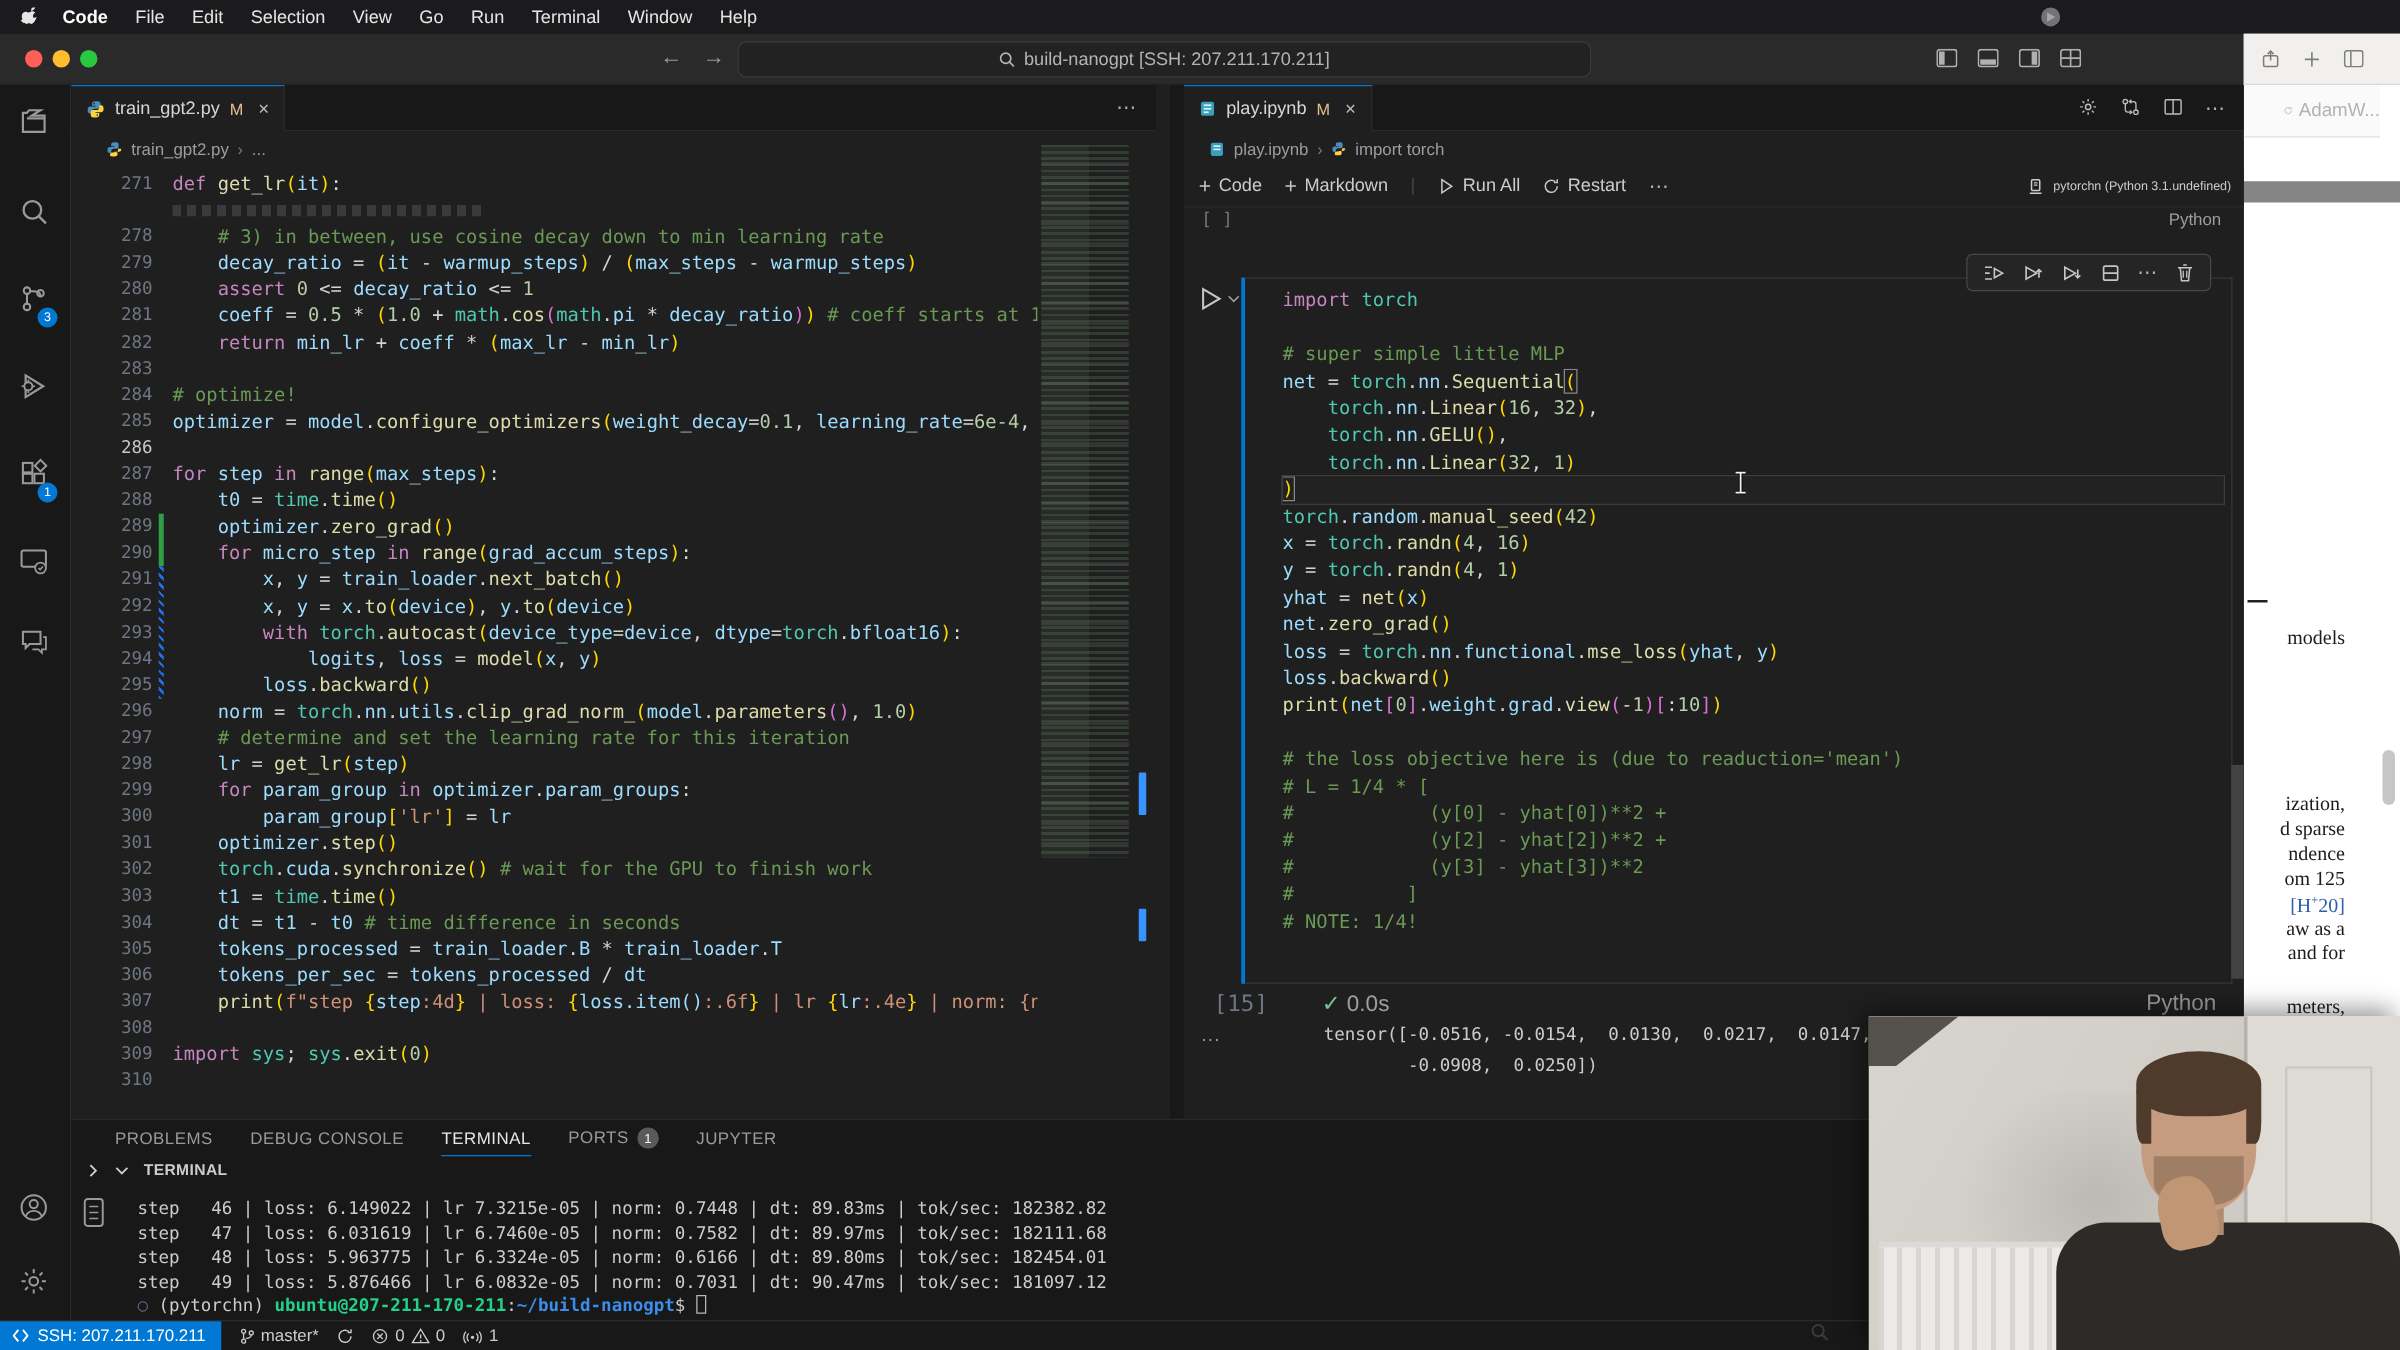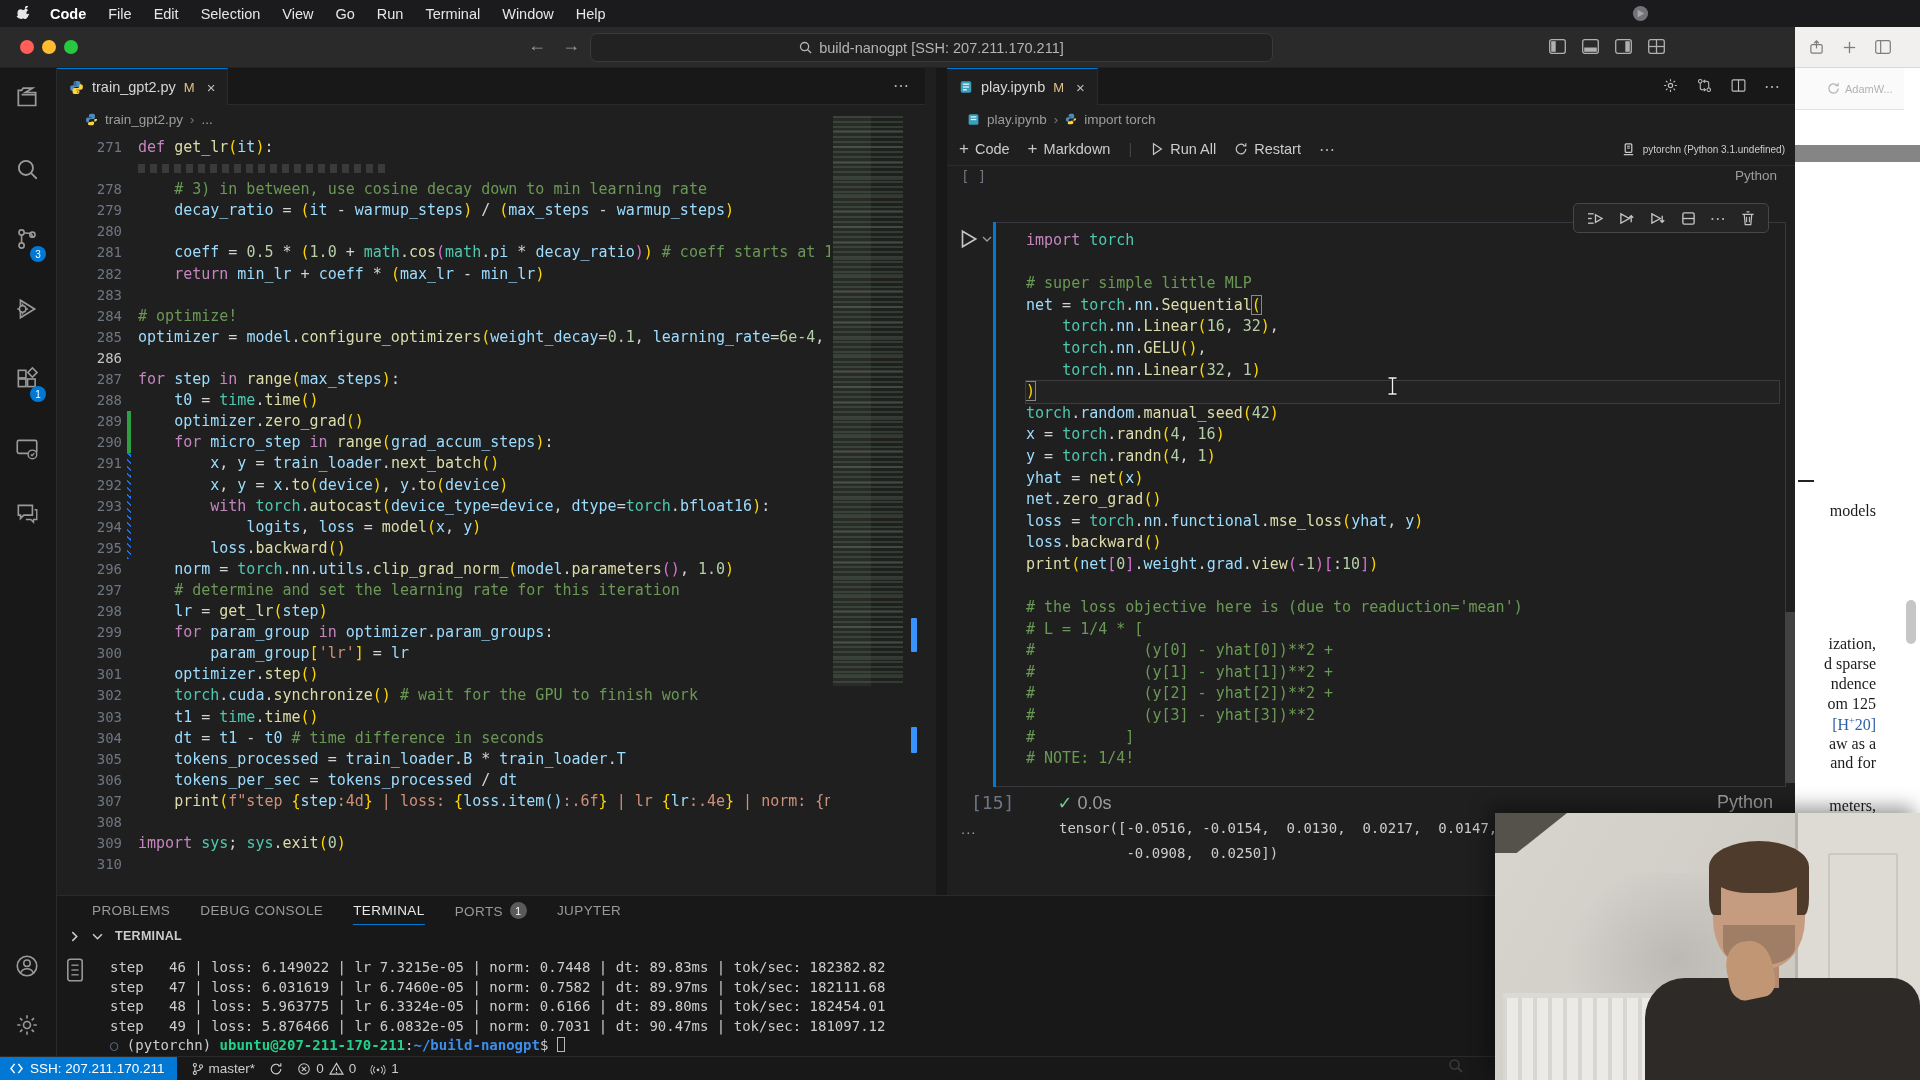--- a/index.html
+++ b/index.html
@@ -19,21 +19,21 @@
   
   #titlebar { left:0; top:27px; width:1795px; height:41px; background:#2a2a2b; border-bottom:1px solid #222; }
   .tl { position:absolute; top:13px; width:14px; height:14px; border-radius:50%; }
   #cmdcenter { position:absolute; left:590px; top:6px; width:683px; height:29px; background:#222223; border:1px solid #3a3a3b; border-radius:7px; display:flex; align-items:center; justify-content:center; color:#b4b4b4; font-size:14.5px; gap:7px; }
   .navarr { position:absolute; top:8px; color:#9a9a9a; font-size:18px; }
   .layout-icons { position:absolute; top:12px; display:flex; gap:16px; }
 
   
   #bgstrip { left:1795px; top:27px; width:125px; height:1053px; background:#ffffff; }
   #bgstrip .bg-toolbar { position:absolute; left:0; top:0; width:125px; height:41px; background:#f1f0ef; border-bottom:1px solid #d9d8d6; display:flex; align-items:center; gap:18px; padding-left:14px; color:#7d7d7d; }
-  #bgstrip .bg-tabrow { position:absolute; left:0; top:41px; width:109px; height:42px; background:#fafafa; border-bottom:1px solid #e2e2e2; display:flex; align-items:center; color:#b3b3b3; font-size:11px; gap:5px; padding-left:32px; }
+  #bgstrip .bg-tabrow { position:absolute; left:0; top:41px; width:109px; height:42px; background:#fafafa; border-bottom:1px solid #e2e2e2; display:flex; align-items:center; color:#b3b3b3; font-size:15px; gap:5px; padding-left:32px; }
   #bgstrip .gray-band { position:absolute; left:0; top:118px; width:125px; height:17px; background:#858585; }
   #bgstrip .paper-dash { position:absolute; left:3px; top:453px; width:16px; height:2px; background:#222; }
   .paper-frag { position:absolute; right:44px; color:#1c1c1c; font-family:"Liberation Serif", serif; font-size:16px; white-space:nowrap; }
   .paper-frag.cite { color:#2f5fa8; }
   #paper-scroll { position:absolute; right:4px; top:573px; width:10px; height:44px; background:#c6c6c6; border-radius:5px; }
 
   
   #activitybar { left:0; top:68px; width:57px; height:988px; background:#181818; border-right:1px solid #2a2a2a; }
   .act-icon { position:absolute; left:14px; width:28px; height:28px; color:#9a9a9a; }
   .act-badge { position:absolute; width:16px; height:16px; border-radius:50%; background:#0078d4; color:#fff; font-size:10px; display:flex; align-items:center; justify-content:center; }
@@ -349,21 +349,21 @@
         </svg>
       <span>train_gpt2.py</span>
       <span class="crumb-sep">›</span>
       <span>...</span>
     </div>
     <div id="code-rows">
         <div class="crow"><span class="ln">271</span><span class="ctext"><span class="tk-kw">def</span><span class="tk-op"> </span><span class="tk-fn">get_lr</span><span class="tk-b0">(</span><span class="tk-var">it</span><span class="tk-b0">)</span><span class="tk-op">:</span></span></div>
         <div class="crow"><span class="ghostbar"></span></div>
         <div class="crow"><span class="ln">278</span><span class="ctext"><span class="tk-op">    </span><span class="tk-cmt"># 3) in between, use cosine decay down to min learning rate</span></span></div>
         <div class="crow"><span class="ln">279</span><span class="ctext"><span class="tk-op">    </span><span class="tk-var">decay_ratio</span><span class="tk-op"> = </span><span class="tk-b0">(</span><span class="tk-var">it</span><span class="tk-op"> - </span><span class="tk-var">warmup_steps</span><span class="tk-b0">)</span><span class="tk-op"> / </span><span class="tk-b0">(</span><span class="tk-var">max_steps</span><span class="tk-op"> - </span><span class="tk-var">warmup_steps</span><span class="tk-b0">)</span></span></div>
-        <div class="crow"><span class="ln">280</span></div>
+        <div class="crow"><span class="ln">280</span><span class="ctext"><span class="tk-op">    </span><span class="tk-kw">assert</span><span class="tk-op"> </span><span class="tk-num">0</span><span class="tk-op"> &lt;= </span><span class="tk-var">decay_ratio</span><span class="tk-op"> &lt;= </span><span class="tk-num">1</span></span></div>
         <div class="crow"><span class="ln">281</span><span class="ctext"><span class="tk-op">    </span><span class="tk-var">coeff</span><span class="tk-op"> = </span><span class="tk-num">0.5</span><span class="tk-op"> * </span><span class="tk-b0">(</span><span class="tk-num">1.0</span><span class="tk-op"> + </span><span class="tk-mod">math</span><span class="tk-op">.</span><span class="tk-fn">cos</span><span class="tk-b1">(</span><span class="tk-mod">math</span><span class="tk-op">.</span><span class="tk-var">pi</span><span class="tk-op"> * </span><span class="tk-var">decay_ratio</span><span class="tk-b1">)</span><span class="tk-b0">)</span><span class="tk-op"> </span><span class="tk-cmt"># coeff starts at 1 a</span></span></div>
         <div class="crow"><span class="ln">282</span><span class="ctext"><span class="tk-op">    </span><span class="tk-kw">return</span><span class="tk-op"> </span><span class="tk-var">min_lr</span><span class="tk-op"> + </span><span class="tk-var">coeff</span><span class="tk-op"> * </span><span class="tk-b0">(</span><span class="tk-var">max_lr</span><span class="tk-op"> - </span><span class="tk-var">min_lr</span><span class="tk-b0">)</span></span></div>
         <div class="crow"><span class="ln">283</span><span class="ctext"></span></div>
         <div class="crow"><span class="ln">284</span><span class="ctext"><span class="tk-cmt"># optimize!</span></span></div>
         <div class="crow"><span class="ln">285</span><span class="ctext"><span class="tk-var">optimizer</span><span class="tk-op"> = </span><span class="tk-var">model</span><span class="tk-op">.</span><span class="tk-fn">configure_optimizers</span><span class="tk-b0">(</span><span class="tk-var">weight_decay</span><span class="tk-op">=</span><span class="tk-num">0.1</span><span class="tk-op">, </span><span class="tk-var">learning_rate</span><span class="tk-op">=</span><span class="tk-num">6e-4</span><span class="tk-op">, </span></span></div>
         <div class="crow"><span class="ln active">286</span><span class="ctext"></span></div>
         <div class="crow"><span class="ln">287</span><span class="ctext"><span class="tk-kw">for</span><span class="tk-op"> </span><span class="tk-var">step</span><span class="tk-op"> </span><span class="tk-kw">in</span><span class="tk-op"> </span><span class="tk-fn">range</span><span class="tk-b0">(</span><span class="tk-var">max_steps</span><span class="tk-b0">)</span><span class="tk-op">:</span></span></div>
         <div class="crow"><span class="ln">288</span><span class="ctext"><span class="tk-op">    </span><span class="tk-var">t0</span><span class="tk-op"> = </span><span class="tk-mod">time</span><span class="tk-op">.</span><span class="tk-fn">time</span><span class="tk-b0">(</span><span class="tk-b0">)</span></span></div>
         <div class="crow"><span class="ln">289</span><span class="chg add"></span><span class="ctext"><span class="tk-op">    </span><span class="tk-var">optimizer</span><span class="tk-op">.</span><span class="tk-fn">zero_grad</span><span class="tk-b0">(</span><span class="tk-b0">)</span></span></div>
         <div class="crow"><span class="ln">290</span><span class="chg add"></span><span class="ctext"><span class="tk-op">    </span><span class="tk-kw">for</span><span class="tk-op"> </span><span class="tk-var">micro_step</span><span class="tk-op"> </span><span class="tk-kw">in</span><span class="tk-op"> </span><span class="tk-fn">range</span><span class="tk-b0">(</span><span class="tk-var">grad_accum_steps</span><span class="tk-b0">)</span><span class="tk-op">:</span></span></div>
@@ -507,21 +507,20 @@
             <div class="nrow"><span class="tk-var">y</span><span class="tk-op"> = </span><span class="tk-mod">torch</span><span class="tk-op">.</span><span class="tk-fn">randn</span><span class="tk-b0">(</span><span class="tk-num">4</span><span class="tk-op">, </span><span class="tk-num">1</span><span class="tk-b0">)</span></div>
             <div class="nrow"><span class="tk-var">yhat</span><span class="tk-op"> = </span><span class="tk-fn">net</span><span class="tk-b0">(</span><span class="tk-var">x</span><span class="tk-b0">)</span></div>
             <div class="nrow"><span class="tk-var">net</span><span class="tk-op">.</span><span class="tk-fn">zero_grad</span><span class="tk-b0">(</span><span class="tk-b0">)</span></div>
             <div class="nrow"><span class="tk-var">loss</span><span class="tk-op"> = </span><span class="tk-mod">torch</span><span class="tk-op">.</span><span class="tk-var">nn</span><span class="tk-op">.</span><span class="tk-var">functional</span><span class="tk-op">.</span><span class="tk-fn">mse_loss</span><span class="tk-b0">(</span><span class="tk-var">yhat</span><span class="tk-op">, </span><span class="tk-var">y</span><span class="tk-b0">)</span></div>
             <div class="nrow"><span class="tk-var">loss</span><span class="tk-op">.</span><span class="tk-fn">backward</span><span class="tk-b0">(</span><span class="tk-b0">)</span></div>
             <div class="nrow"><span class="tk-fn">print</span><span class="tk-b0">(</span><span class="tk-var">net</span><span class="tk-b1">[</span><span class="tk-num">0</span><span class="tk-b1">]</span><span class="tk-op">.</span><span class="tk-var">weight</span><span class="tk-op">.</span><span class="tk-var">grad</span><span class="tk-op">.</span><span class="tk-fn">view</span><span class="tk-b1">(</span><span class="tk-op">-</span><span class="tk-num">1</span><span class="tk-b1">)</span><span class="tk-b1">[</span><span class="tk-op">:</span><span class="tk-num">10</span><span class="tk-b1">]</span><span class="tk-b0">)</span></div>
             <div class="nrow"></div>
             <div class="nrow"><span class="tk-cmt"># the loss objective here is (due to readuction='mean')</span></div>
             <div class="nrow"><span class="tk-cmt"># L = 1/4 * [</span></div>
             <div class="nrow"><span class="tk-cmt">#            (y[0] - yhat[0])**2 +</span></div>
-            <div class="nrow"><span class="tk-cmt">#            (y[1] - yhat[1])**2 +</span></div>
             <div class="nrow"><span class="tk-cmt">#            (y[2] - yhat[2])**2 +</span></div>
             <div class="nrow"><span class="tk-cmt">#            (y[3] - yhat[3])**2</span></div>
             <div class="nrow"><span class="tk-cmt">#          ]</span></div>
             <div class="nrow"><span class="tk-cmt"># NOTE: 1/4!</span></div>
           </div>
     </div>
     <div id="cell-toolbar">
       <span>
             <svg width="17" height="15" viewBox="0 0 18 16">
               <line x1="1" y1="3" x2="7" y2="3" stroke="#c5c5c5" stroke-width="1.4"></line>

